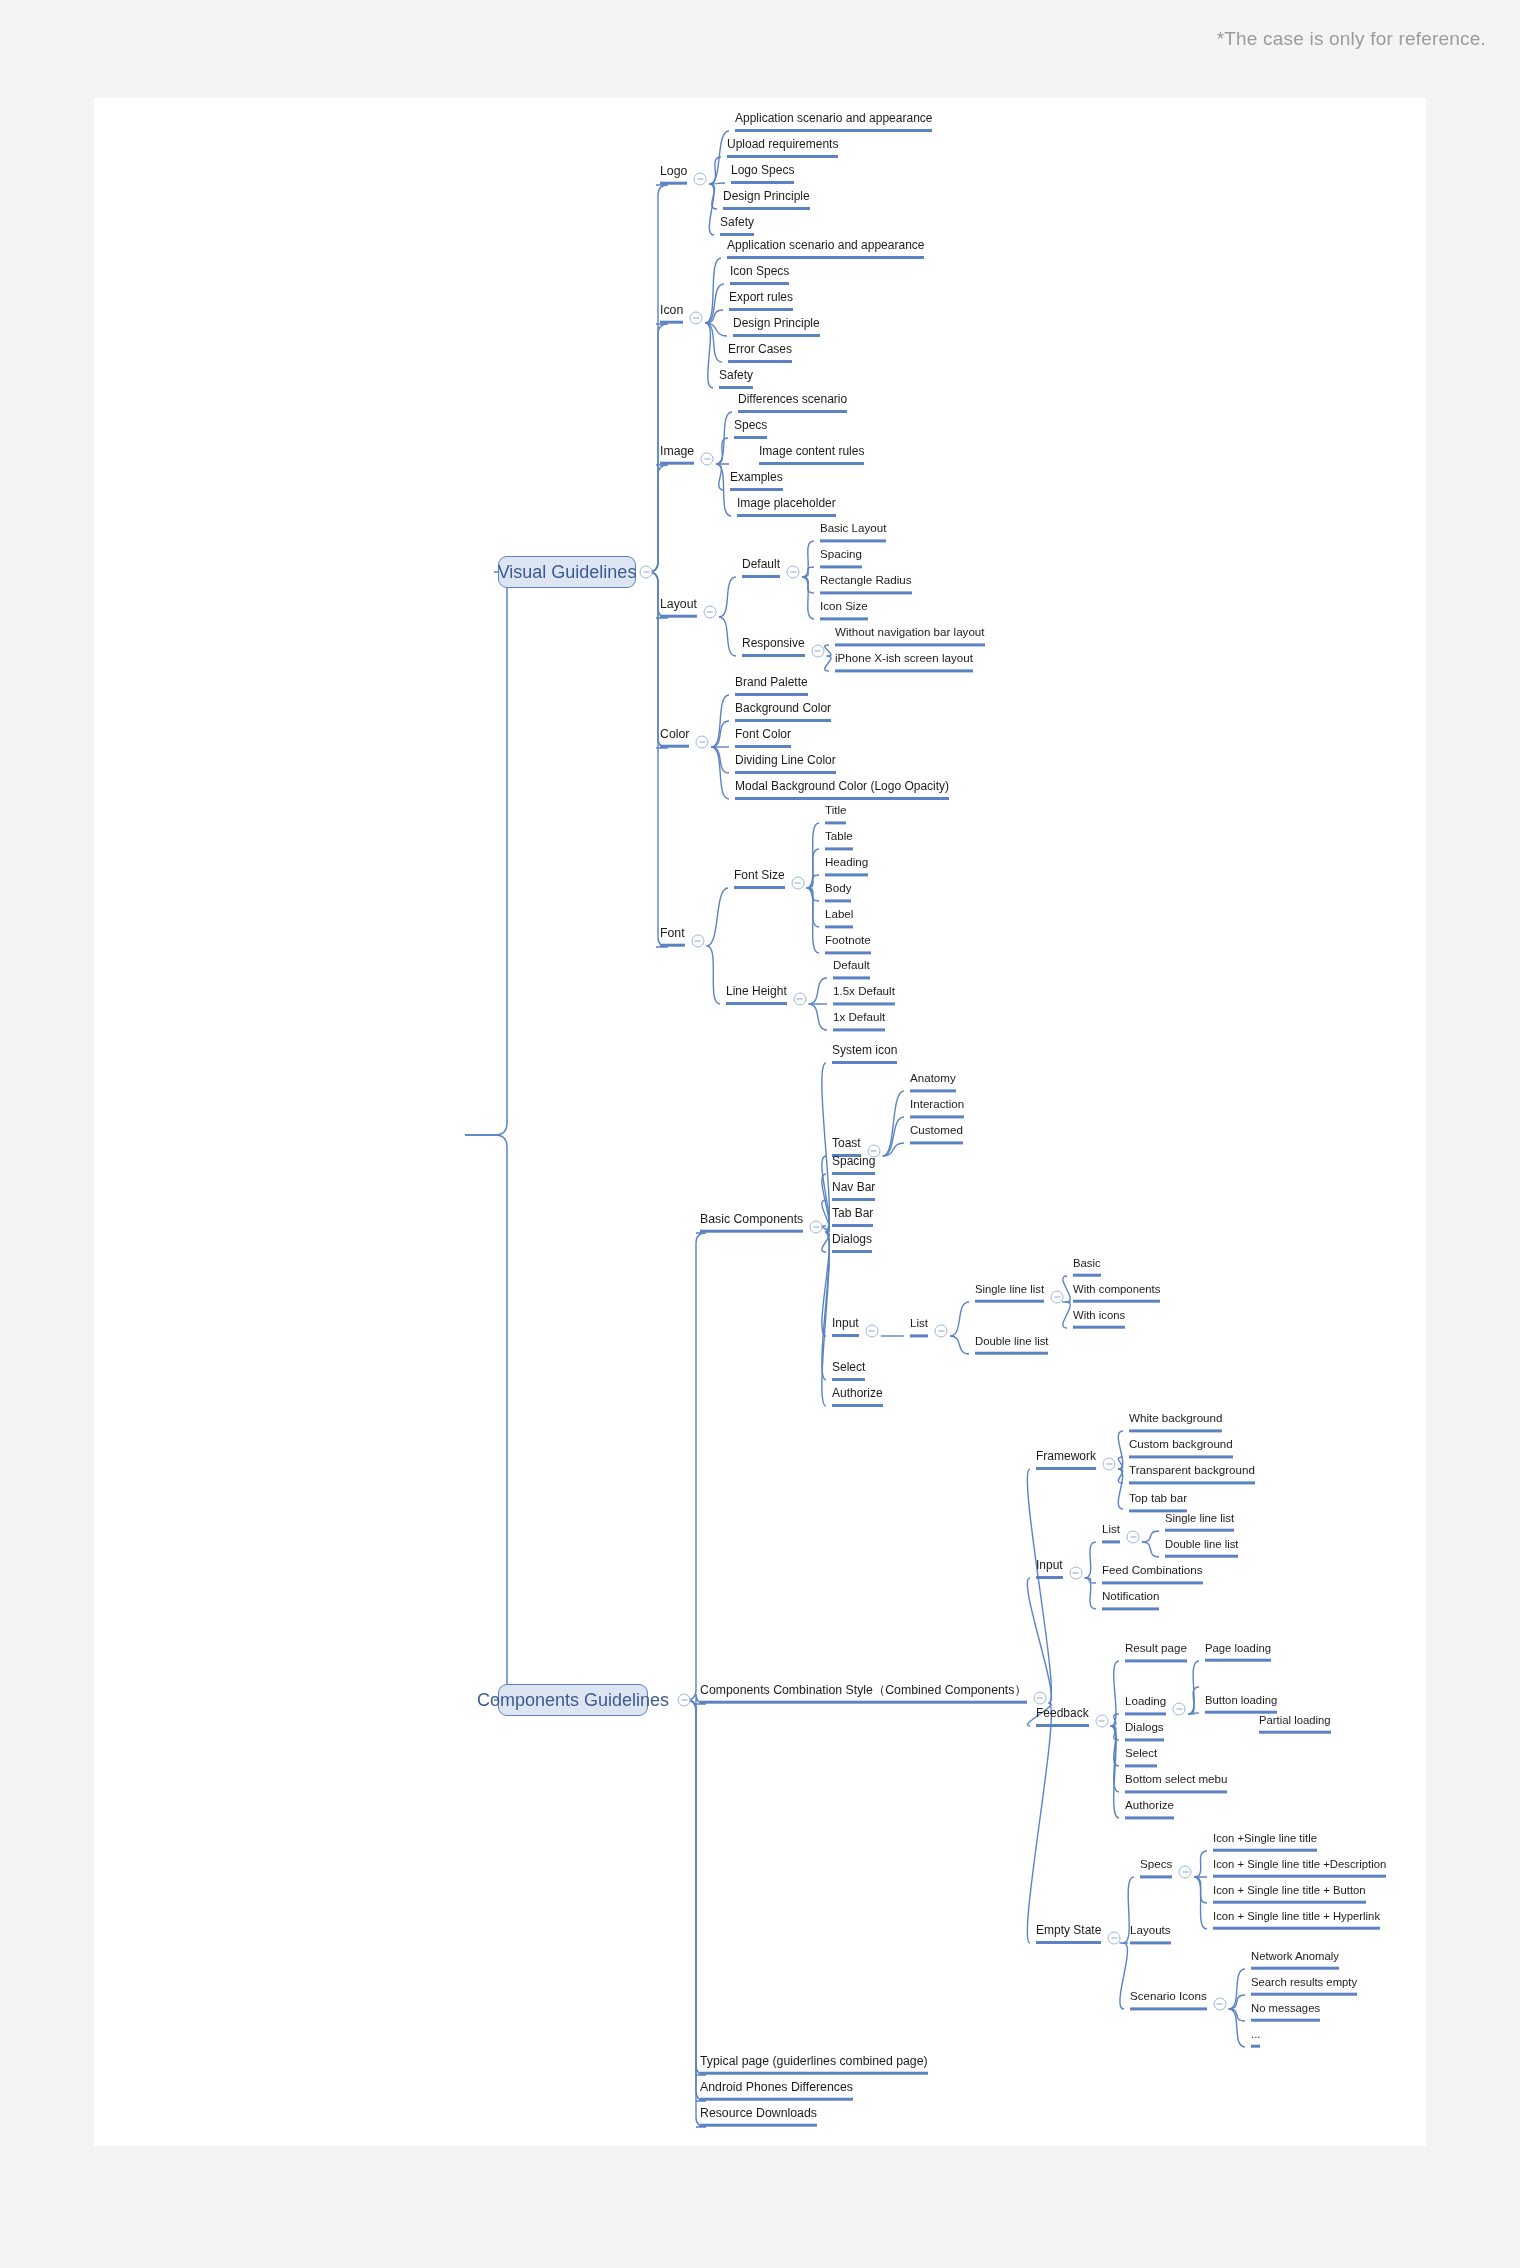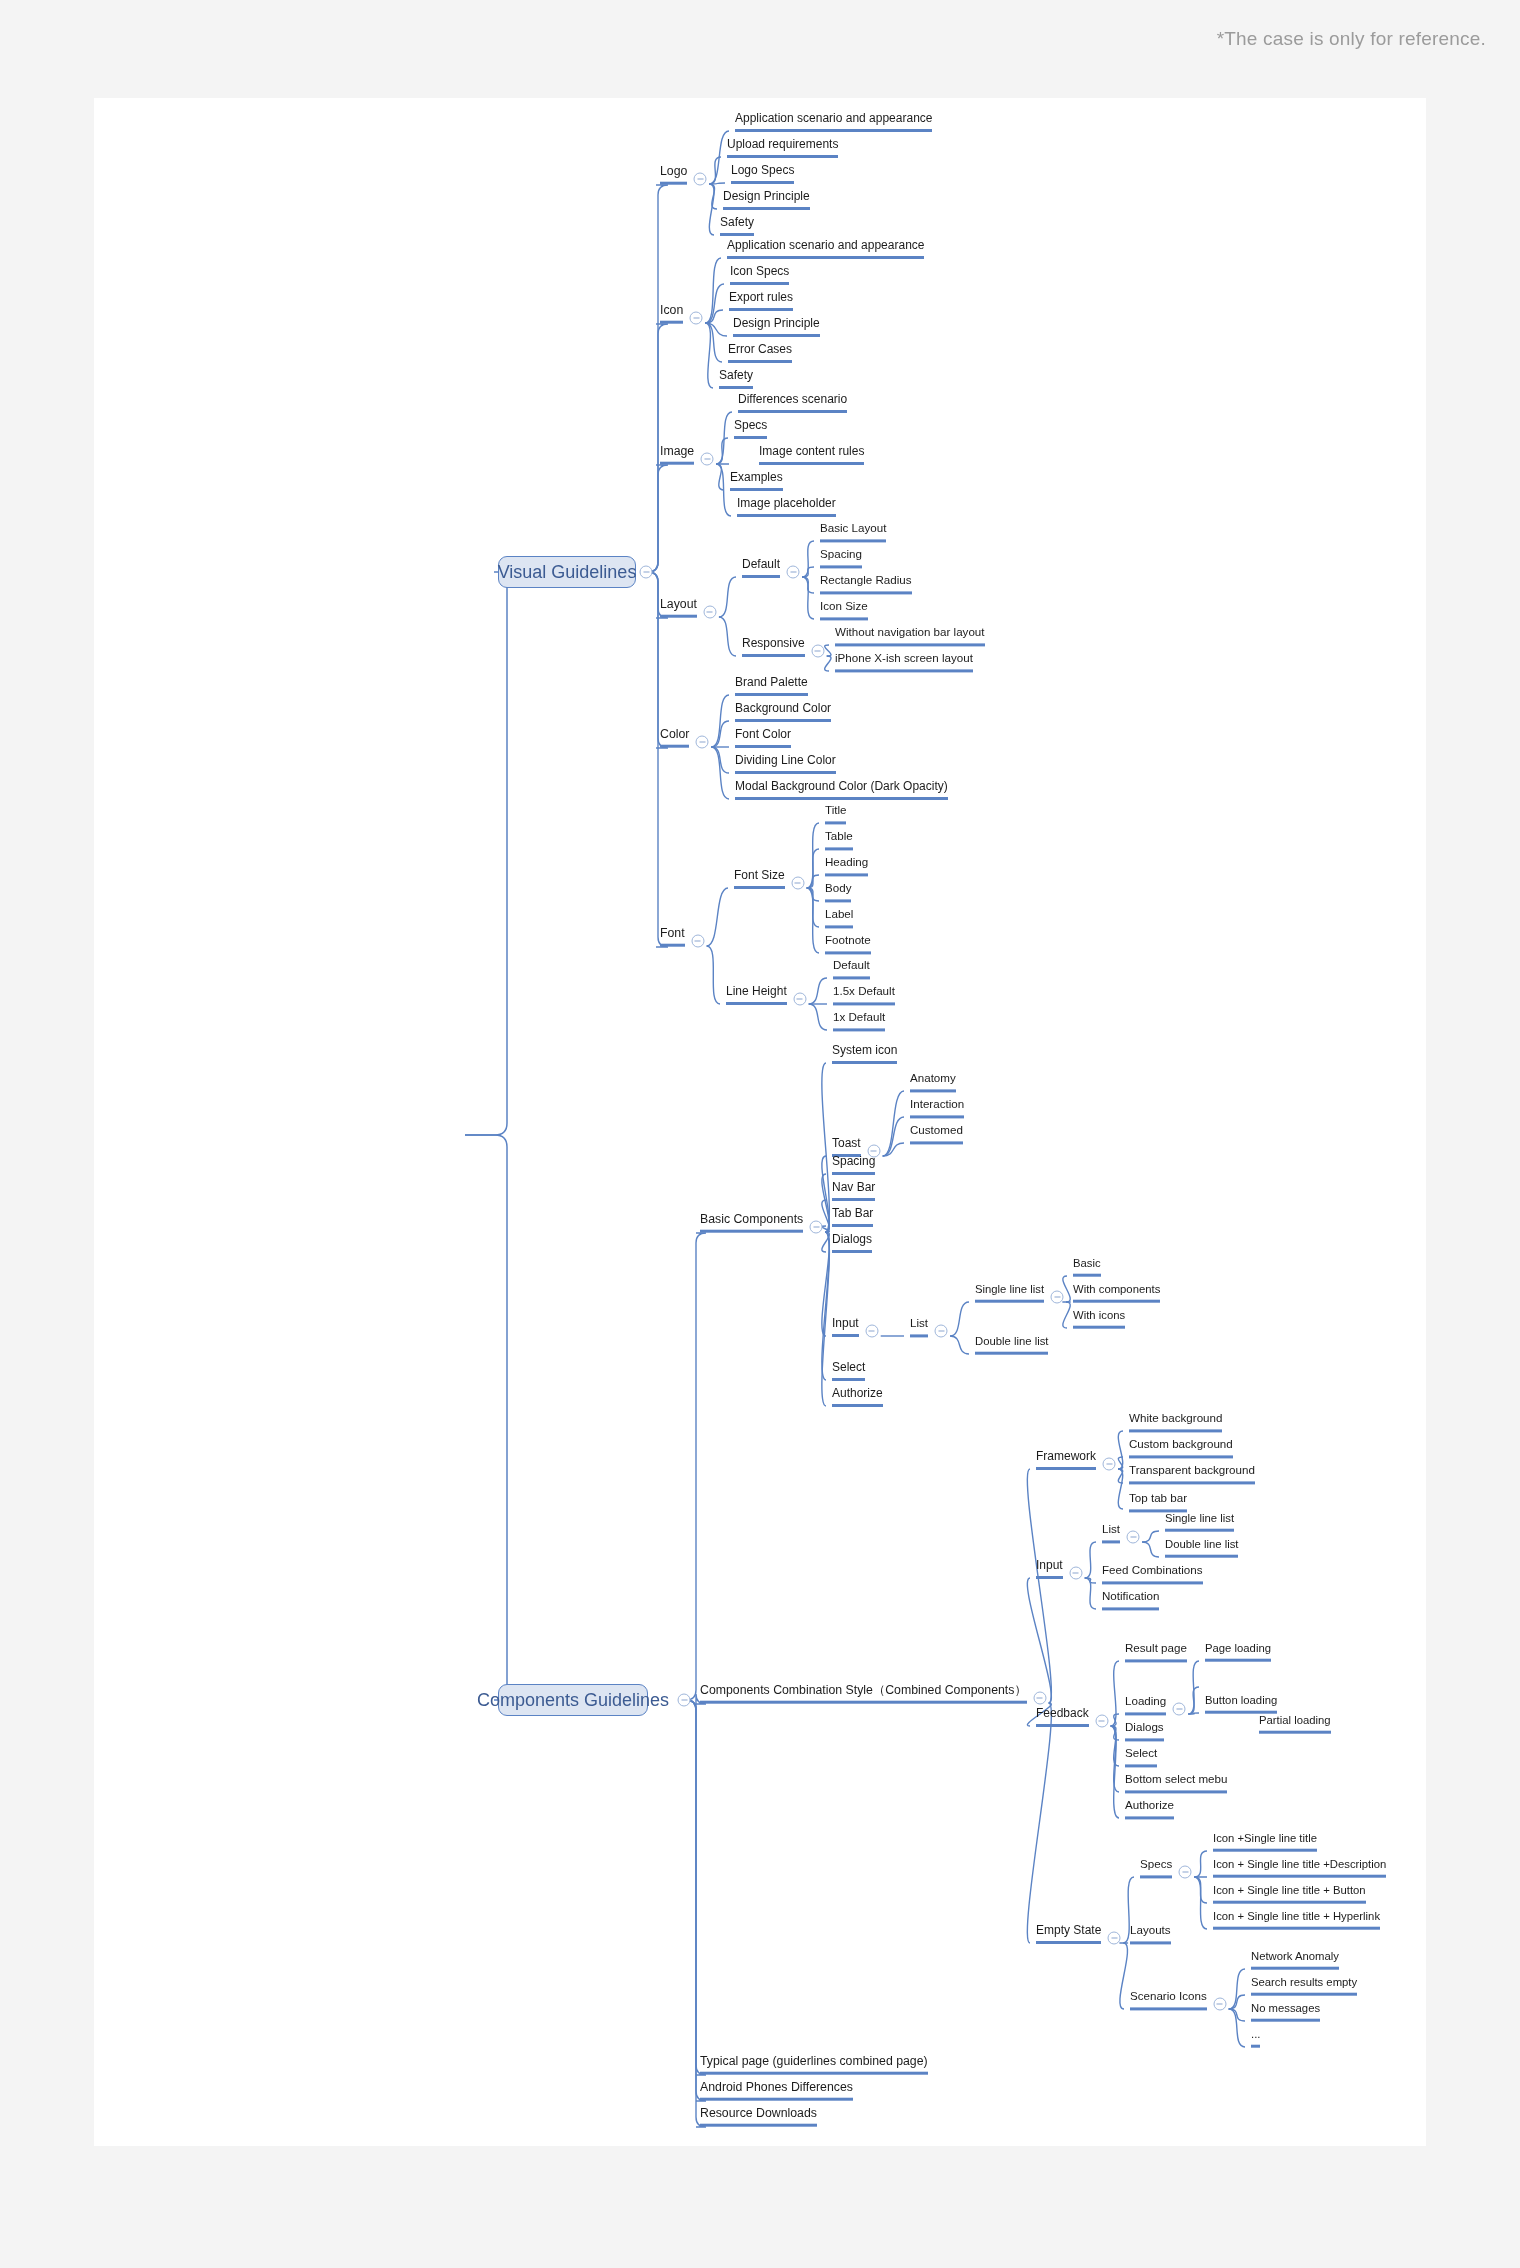--- a/index.html
+++ b/index.html
@@ -251,21 +251,21 @@
       <div class="node-u lvl4" style="left: 820px; top: 542px;">Basic Layout</div>
       <div class="node-u lvl4" style="left: 820px; top: 568px;">Spacing</div>
       <div class="node-u lvl4" style="left: 820px; top: 594px;">Rectangle Radius</div>
       <div class="node-u lvl4" style="left: 820px; top: 620px;">Icon Size</div>
       <div class="node-u lvl4" style="left: 835px; top: 646px;">Without navigation bar layout</div>
       <div class="node-u lvl4" style="left: 835px; top: 672px;">iPhone X-ish screen layout</div>
       <div class="node-u lvl3" style="left: 735px; top: 696px;">Brand Palette</div>
       <div class="node-u lvl3" style="left: 735px; top: 722px;">Background Color</div>
       <div class="node-u lvl3" style="left: 735px; top: 748px;">Font Color</div>
       <div class="node-u lvl3" style="left: 735px; top: 774px;">Dividing Line Color</div>
-      <div class="node-u lvl3" style="left: 735px; top: 800px;">Modal Background Color (Dark Opacity)</div>
+      <div class="node-u lvl3" style="left: 735px; top: 800px;">Modal Background Color (Logo Opacity)</div>
       <div class="node-u lvl3" style="left: 734px; top: 889px;">Font Size</div>
       <div class="collapse" style="left: 797.703px; top: 883px;"></div>
       <div class="node-u lvl3" style="left: 726px; top: 1005px;">Line Height</div>
       <div class="collapse" style="left: 799.719px; top: 999px;"></div>
       <div class="node-u lvl4" style="left: 825px; top: 824px;">Title</div>
       <div class="node-u lvl4" style="left: 825px; top: 850px;">Table</div>
       <div class="node-u lvl4" style="left: 825px; top: 876px;">Heading</div>
       <div class="node-u lvl4" style="left: 825px; top: 902px;">Body</div>
       <div class="node-u lvl4" style="left: 825px; top: 928px;">Label</div>
       <div class="node-u lvl4" style="left: 825px; top: 954px;">Footnote</div>

